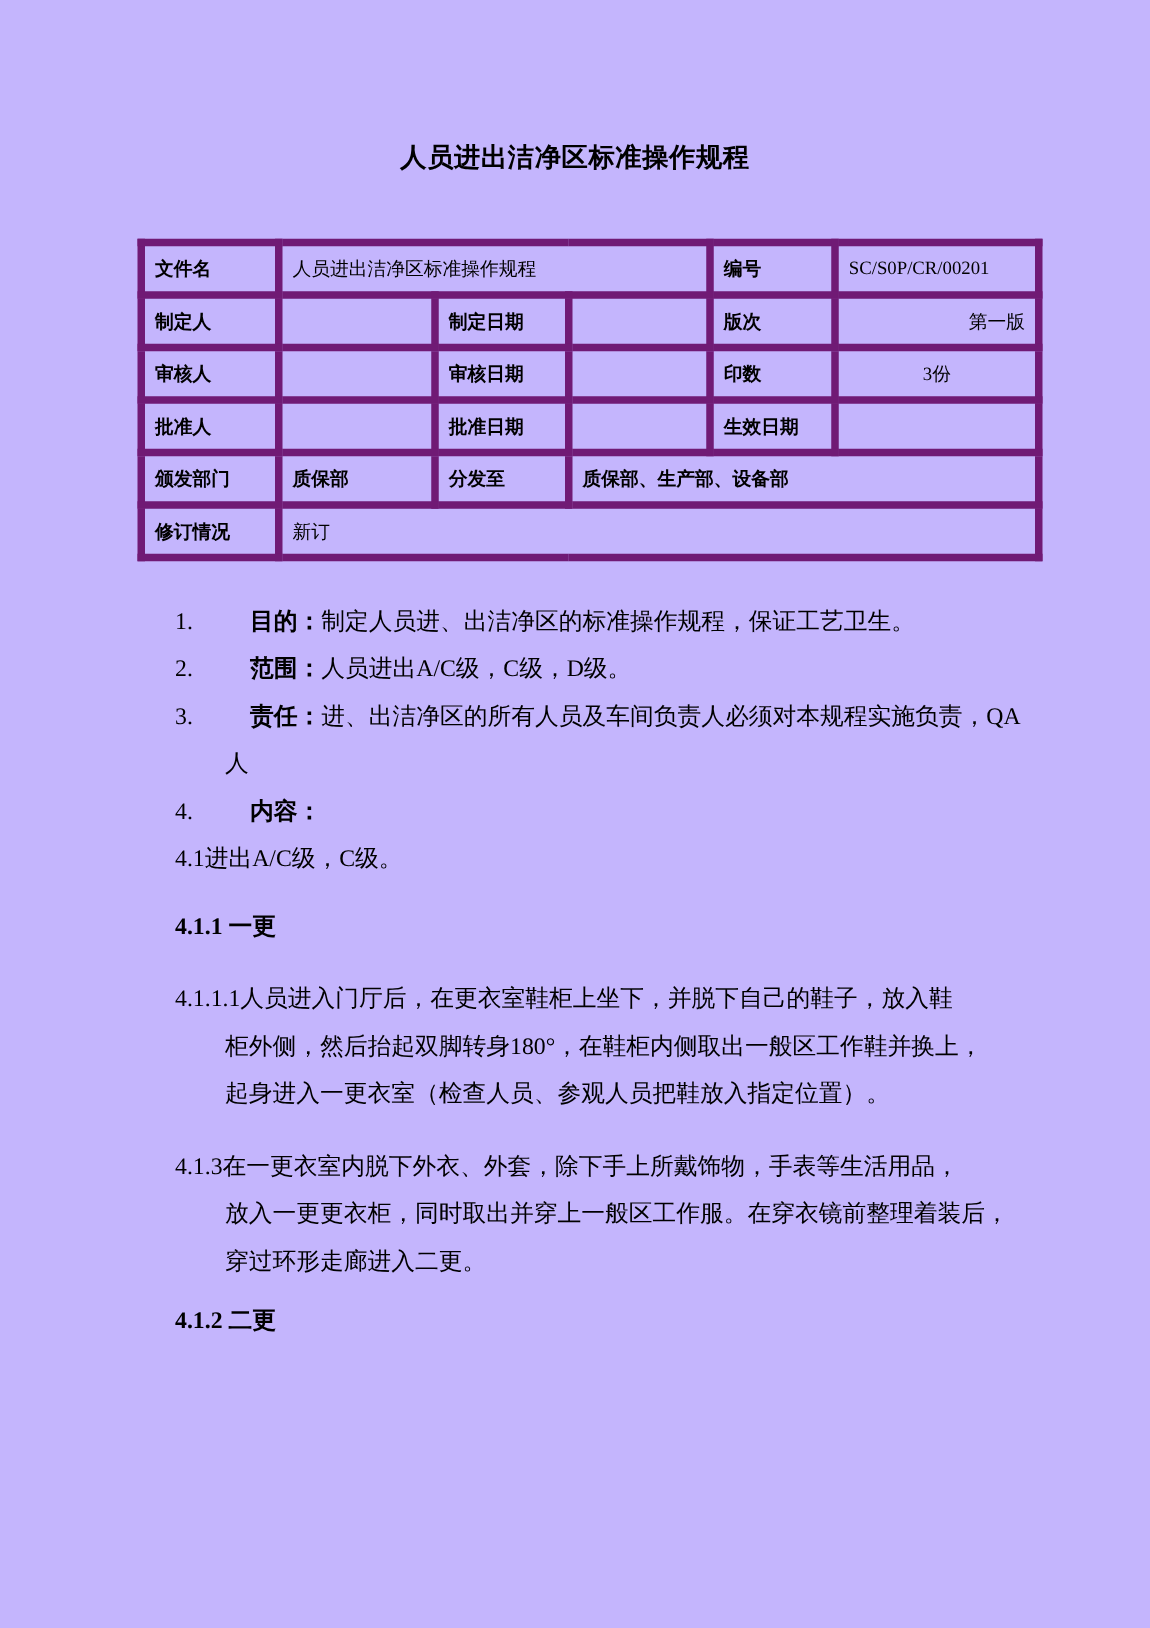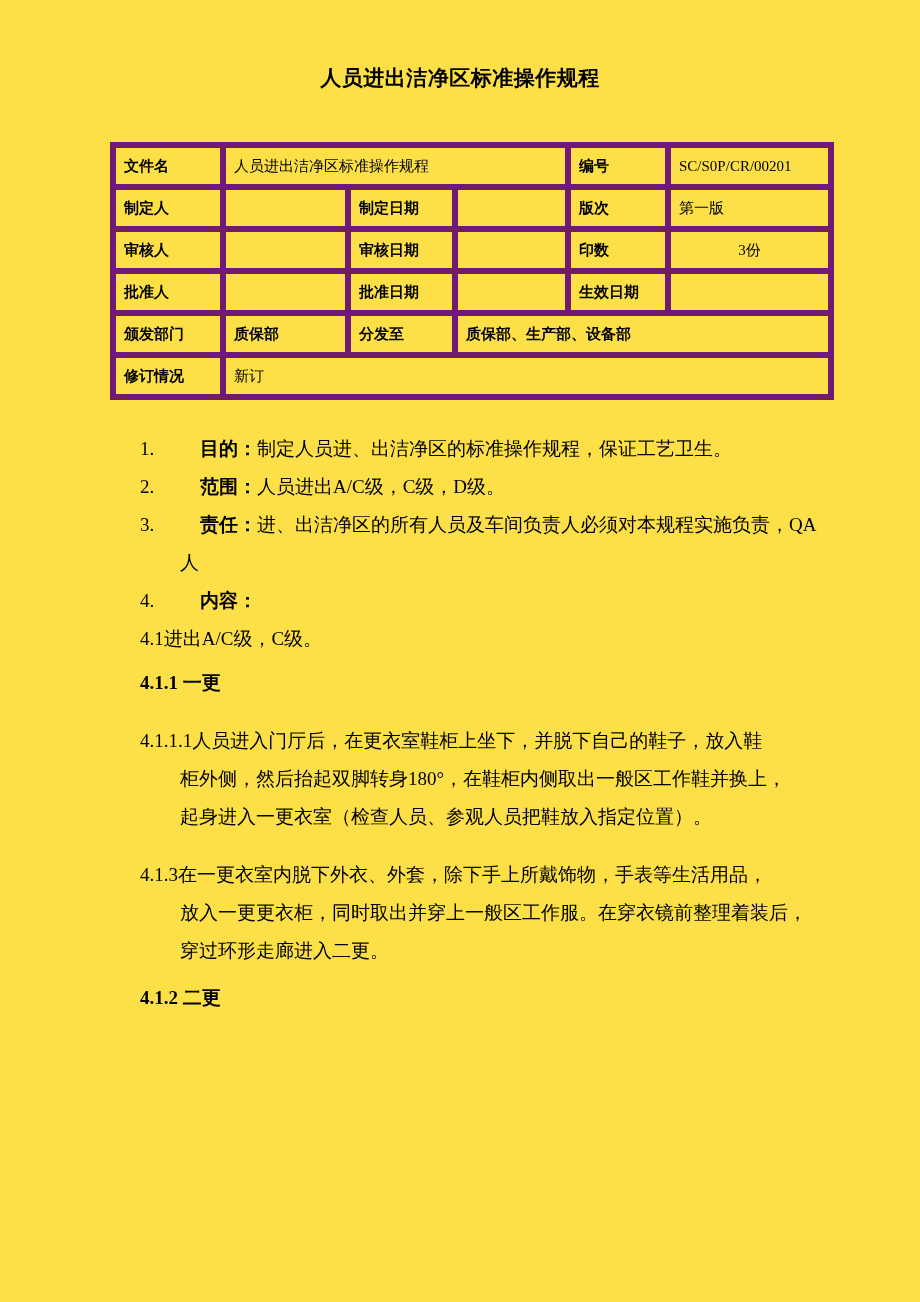--- a/index.html
+++ b/index.html
@@ -6,23 +6,23 @@
   body {
     width: 920px; height: 1302px;
     background: #ffffff;
     color: #000000;
     font-family: "Liberation Serif", "DejaVu Serif", serif;
   }
   .page {
     position: relative;
     width: 920px; height: 1302px;
     box-sizing: border-box;
-    padding-top: 64px;
+    padding-top: 113px;
     overflow: hidden;
-    background: #fde047;
+    background: #c4b5fd;
   }
   .title {
     margin: 0;
     font-family: "Liberation Sans", "DejaVu Sans", sans-serif;
     font-size: 21px;
     line-height: 28px;
     font-weight: bold;
     letter-spacing: 0.5px;
     text-align: center;
   }
@@ -76,21 +76,21 @@
           <td colspan="3">人员进出洁净区标准操作规程</td>
           <td class="bold">编号</td>
           <td>SC/S0P/CR/00201</td>
         </tr>
         <tr>
           <td class="bold">制定人</td>
           <td></td>
           <td class="bold">制定日期</td>
           <td></td>
           <td class="bold">版次</td>
-          <td style="text-align: left;">第一版</td>
+          <td style="text-align: right;">第一版</td>
         </tr>
         <tr>
           <td class="bold">审核人</td>
           <td></td>
           <td class="bold">审核日期</td>
           <td></td>
           <td class="bold">印数</td>
           <td style="text-align: center;">3份</td>
         </tr>
         <tr>
@@ -133,21 +133,21 @@
           <div class="line"><b class="lbl">责任：</b><span>进、出洁净区的所有人员及车间负责人必须对本规程实施负责，QA人</span></div>
         </div>
       </div>
       <div class="n-item">
         <div class="num">4.</div>
         <div class="content">
           <div class="line"><b class="lbl">内容：</b><span></span></div>
         </div>
       </div>
       <div class="section">4.1进出A/C级，C级。</div>
-      <div class="section bold" style="margin-top: 6px;">4.1.1 一更</div>
+      <div class="section bold" style="margin-top: 16px;">4.1.1 一更</div>
       <div class="para" style="margin-top: 20px;">
         <div class="pline first">4.1.1.1人员进入门厅后，在更衣室鞋柜上坐下，并脱下自己的鞋子，放入鞋</div>
         <div class="pline cont">柜外侧，然后抬起双脚转身180°，在鞋柜内侧取出一般区工作鞋并换上，</div>
         <div class="pline cont">起身进入一更衣室（检查人员、参观人员把鞋放入指定位置）。</div>
       </div>
       <div class="para" style="margin-top: 20px;">
         <div class="pline first">4.1.3在一更衣室内脱下外衣、外套，除下手上所戴饰物，手表等生活用品，</div>
         <div class="pline cont">放入一更更衣柜，同时取出并穿上一般区工作服。在穿衣镜前整理着装后，</div>
         <div class="pline cont">穿过环形走廊进入二更。</div>
       </div>

